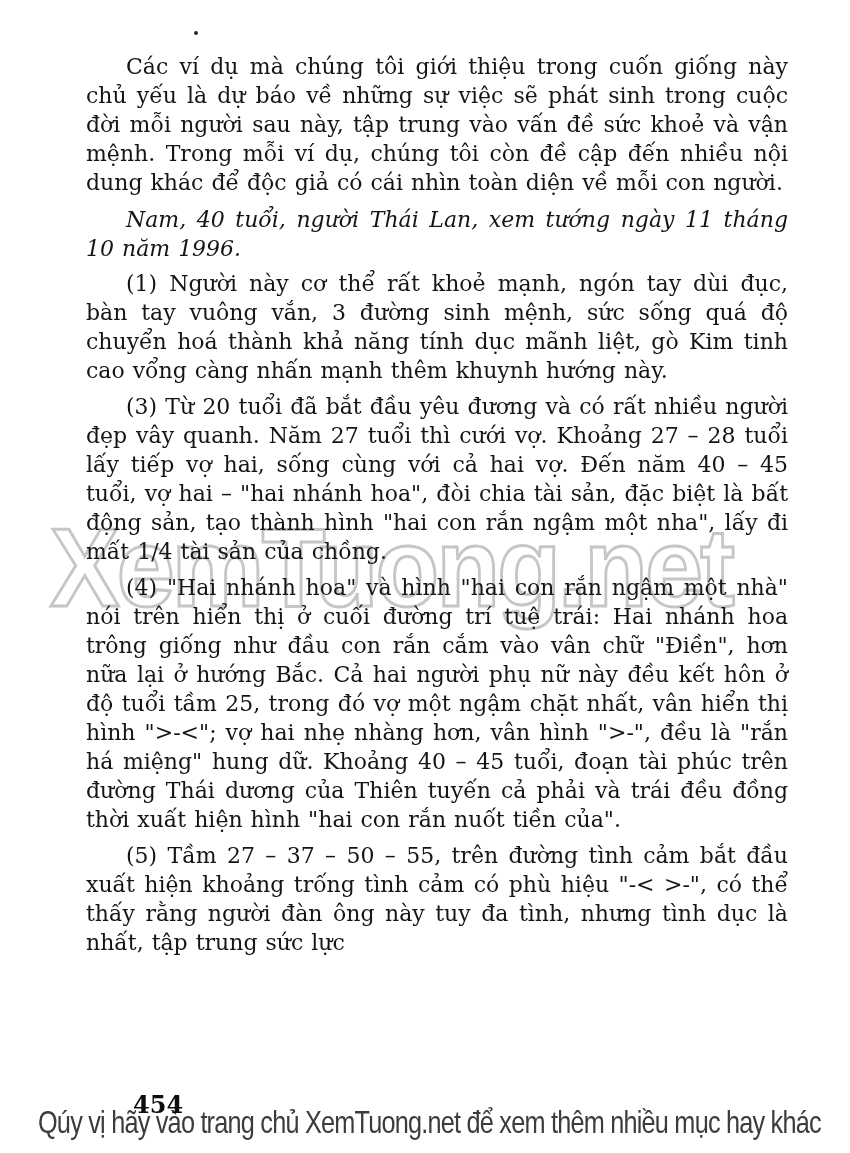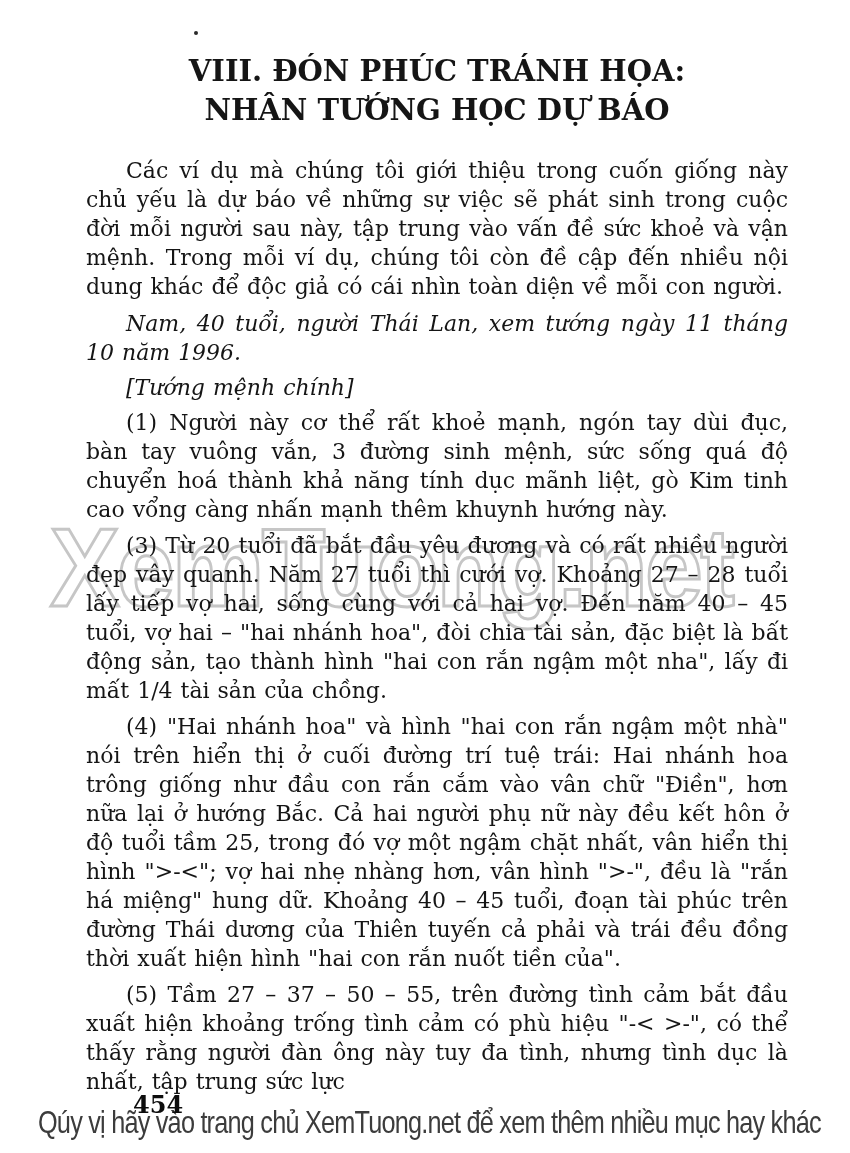--- a/index.html
+++ b/index.html
@@ -100,28 +100,23 @@
 </head>
 <body>
 
 <div class="page">
 
   <div class="speck"></div>
 
   <div class="watermark">XemTuong.net</div>
 
   <div class="content">
-    <h1 class="title">
-      <span>VIII. ĐÓN PHÚC TRÁNH HỌA:</span><br>
-      <span>NHÂN TƯỚNG HỌC DỰ BÁO</span>
-    </h1>
 
     <p class="para">Các ví dụ mà chúng tôi giới thiệu trong cuốn giống này chủ yếu là dự báo về những sự việc sẽ phát sinh trong cuộc đời mỗi người sau này, tập trung vào vấn đề sức khoẻ và vận mệnh. Trong mỗi ví dụ, chúng tôi còn đề cập đến nhiều nội dung khác để độc giả có cái nhìn toàn diện về mỗi con người.</p>
     <p class="para lead-bold-italic">Nam, 40 tuổi, người Thái Lan, xem tướng ngày 11 tháng 10 năm 1996.</p>
-    <p class="para bracket-italic">[Tướng mệnh chính]</p>
     <p class="para">(1) Người này cơ thể rất khoẻ mạnh, ngón tay dùi đục, bàn tay vuông vắn, 3 đường sinh mệnh, sức sống quá độ chuyển hoá thành khả năng tính dục mãnh liệt, gò Kim tinh cao vổng càng nhấn mạnh thêm khuynh hướng này.</p>
     <p class="para">(3) Từ 20 tuổi đã bắt đầu yêu đương và có rất nhiều người đẹp vây quanh. Năm 27 tuổi thì cưới vợ. Khoảng 27 – 28 tuổi lấy tiếp vợ hai, sống cùng với cả hai vợ. Đến năm 40 – 45 tuổi, vợ hai – "hai nhánh hoa", đòi chia tài sản, đặc biệt là bất động sản, tạo thành hình "hai con rắn ngậm một nha", lấy đi mất 1/4 tài sản của chồng.</p>
     <p class="para">(4) "Hai nhánh hoa" và hình "hai con rắn ngậm một nhà" nói trên hiển thị ở cuối đường trí tuệ trái: Hai nhánh hoa trông giống như đầu con rắn cắm vào vân chữ "Điền", hơn nữa lại ở hướng Bắc. Cả hai người phụ nữ này đều kết hôn ở độ tuổi tầm 25, trong đó vợ một ngậm chặt nhất, vân hiển thị hình "&gt;-&lt;"; vợ hai nhẹ nhàng hơn, vân hình "&gt;-", đều là "rắn há miệng" hung dữ. Khoảng 40 – 45 tuổi, đoạn tài phúc trên đường Thái dương của Thiên tuyến cả phải và trái đều đồng thời xuất hiện hình "hai con rắn nuốt tiền của".</p>
     <p class="para">(5) Tầm 27 – 37 – 50 – 55, trên đường tình cảm bắt đầu xuất hiện khoảng trống tình cảm có phù hiệu "-&lt; &gt;-", có thể thấy rằng người đàn ông này tuy đa tình, nhưng tình dục là nhất, tập trung sức lực</p>
   </div>
 
   <div class="page-number">454</div>
 
   <div class="footer-banner">Qúy vị hãy vào trang chủ XemTuong.net để xem thêm nhiều mục hay khác</div>
 

